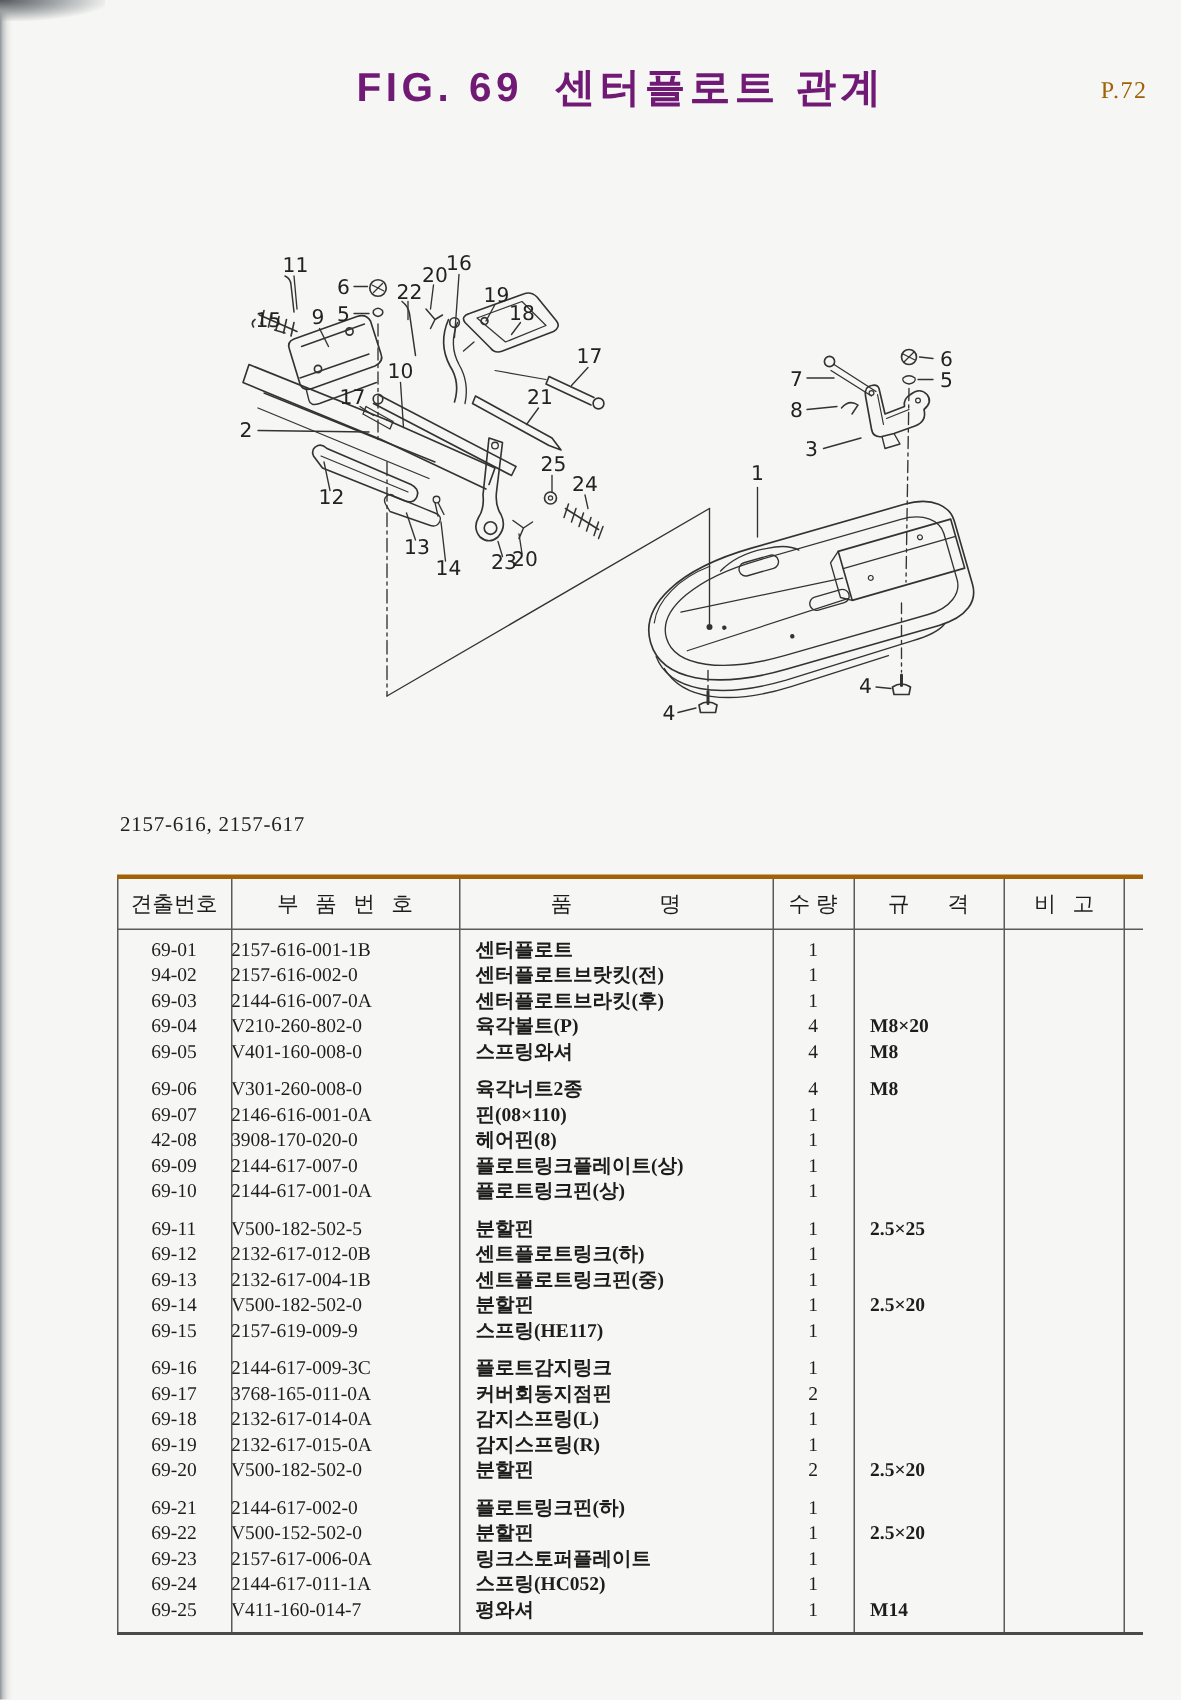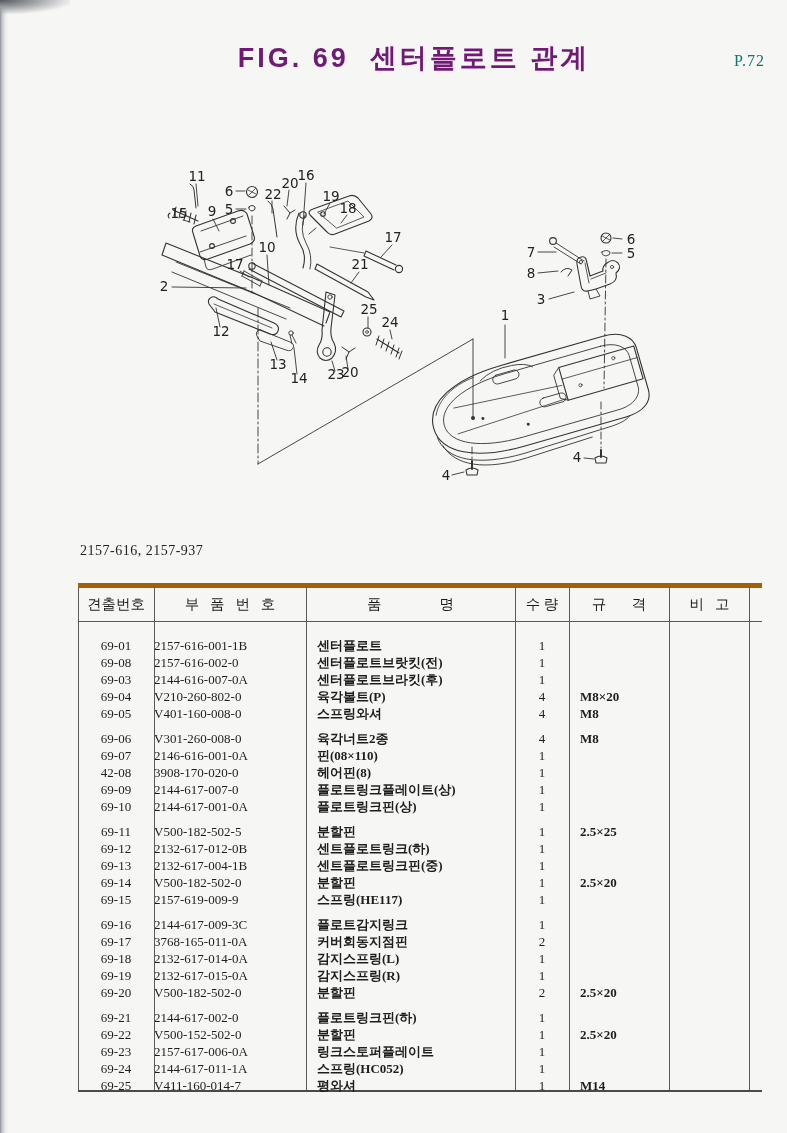--- a/index.html
+++ b/index.html
@@ -13,64 +13,64 @@
   .edge-left{position:absolute;left:0;top:0;width:8px;height:1133px;
     background:linear-gradient(90deg,#8e9398 0px,#c3c6c8 2px,#e9e9e7 5px,#f6f6f4 8px);}
   .corner-smudge{position:absolute;left:0;top:0;width:70px;height:14px;
     background:radial-gradient(ellipse at 0% 0%,#55585c 0%,#9b9fa2 35%,rgba(246,246,244,0) 75%);}
   .page-title{
     position:absolute;left:78px;top:40px;width:672px;text-align:center;
     font-family:Liberation Sans, sans-serif;
     font-size:27px;font-weight:bold;letter-spacing:3px;white-space:pre;color:#701a75;
   }
   .page-number{
-    position:absolute;top:52px;right:22px;font-size:16px;letter-spacing:1px;color:#0f766e;text-align:right;
+    position:absolute;top:52px;right:22px;font-size:16px;letter-spacing:1px;color:#a16207;text-align:right;
   }
   .model-codes{
     position:absolute;left:80px;top:543px;font-size:14px;letter-spacing:0.5px;color:#222;
   }
   svg.diagram{position:absolute;left:0;top:0;}
   svg.diagram *{vector-effect:non-scaling-stroke;}
   .callout{
     font-family:"DejaVu Sans","Liberation Sans",sans-serif;
     font-size:13.5px;fill:#222;text-anchor:middle;
   }
   
   .parts-table{
     position:absolute;left:78px;top:583px;width:684px;height:502px;
-    border-top:5px solid #a16207;border-bottom:2px solid #4a4a4a;
+    border-top:3px solid #a16207;border-bottom:2px solid #4a4a4a;
   }
   .tbl-vline{position:absolute;top:0;bottom:0;width:1px;background:#5a5a5a;}
   .tbl-hline{position:absolute;left:0;right:0;height:1px;background:#5a5a5a;}
   .tbl-header{
     display:grid;grid-template-columns:76px 152px 209px 54px 100px 81px;
     height:33px;align-items:center;
   }
   .tbl-header .hcell{
     text-align:center;font-size:14.5px;white-space:pre;color:#1b1b1b;
   }
-  .tbl-body{padding-top:16px;}
+  .tbl-body{padding-top:5px;}
   .tbl-group{margin-bottom:8px;}
   .tbl-row{
     display:grid;grid-template-columns:76px 152px 209px 54px 100px 81px;
     height:17px;line-height:17px;font-size:13px;
   }
   .cell{white-space:nowrap;overflow:hidden;color:#1d1d1d;}
   .c-no,.c-part,.c-qty{text-align:center;}
   .c-name,.c-spec{text-align:left;padding-left:11px;font-weight:bold;}
 </style>
 </head>
 <body>
 
 <div class="edge-left"></div>
 <div class="corner-smudge"></div>
 
 <div class="page-title">FIG. 69  센터플로트 관계</div>
 <div class="page-number">P.72</div>
-<div class="model-codes">2157-616, 2157-937</div>
+<div class="model-codes">2157-616, 2157-617</div>
 
 <svg class="diagram" width="787" height="560" viewBox="0 0 787 560" fill="none" stroke="#333" stroke-width="1.1" stroke-linecap="round" stroke-linejoin="round">
 
   <g>
 
     <path d="M170,213 q-3,2 -1,5"></path>
     <path d="M173,210 L198,221"></path>
     <path d="M176,207 l-2,9 M181,209 l-2,9 M186,211 l-2,9 M191,213 l-2,9 M196,215 l-2,9"></path>
 
     <path d="M190,184 q4,2 4,6 l2,18" stroke-width="1"></path>
@@ -284,21 +284,21 @@
       <div class="tbl-group">
         <div class="tbl-row">
           <div class="cell c-no">69-01</div>
           <div class="cell c-part_no">2157-616-001-1B</div>
           <div class="cell c-name">센터플로트</div>
           <div class="cell c-qty">1</div>
           <div class="cell c-spec"></div>
           <div class="cell c-note"></div>
         </div>
         <div class="tbl-row">
-          <div class="cell c-no">69-08</div>
+          <div class="cell c-no">94-02</div>
           <div class="cell c-part_no">2157-616-002-0</div>
           <div class="cell c-name">센터플로트브랏킷(전)</div>
           <div class="cell c-qty">1</div>
           <div class="cell c-spec"></div>
           <div class="cell c-note"></div>
         </div>
         <div class="tbl-row">
           <div class="cell c-no">69-03</div>
           <div class="cell c-part_no">2144-616-007-0A</div>
           <div class="cell c-name">센터플로트브라킷(후)</div>

